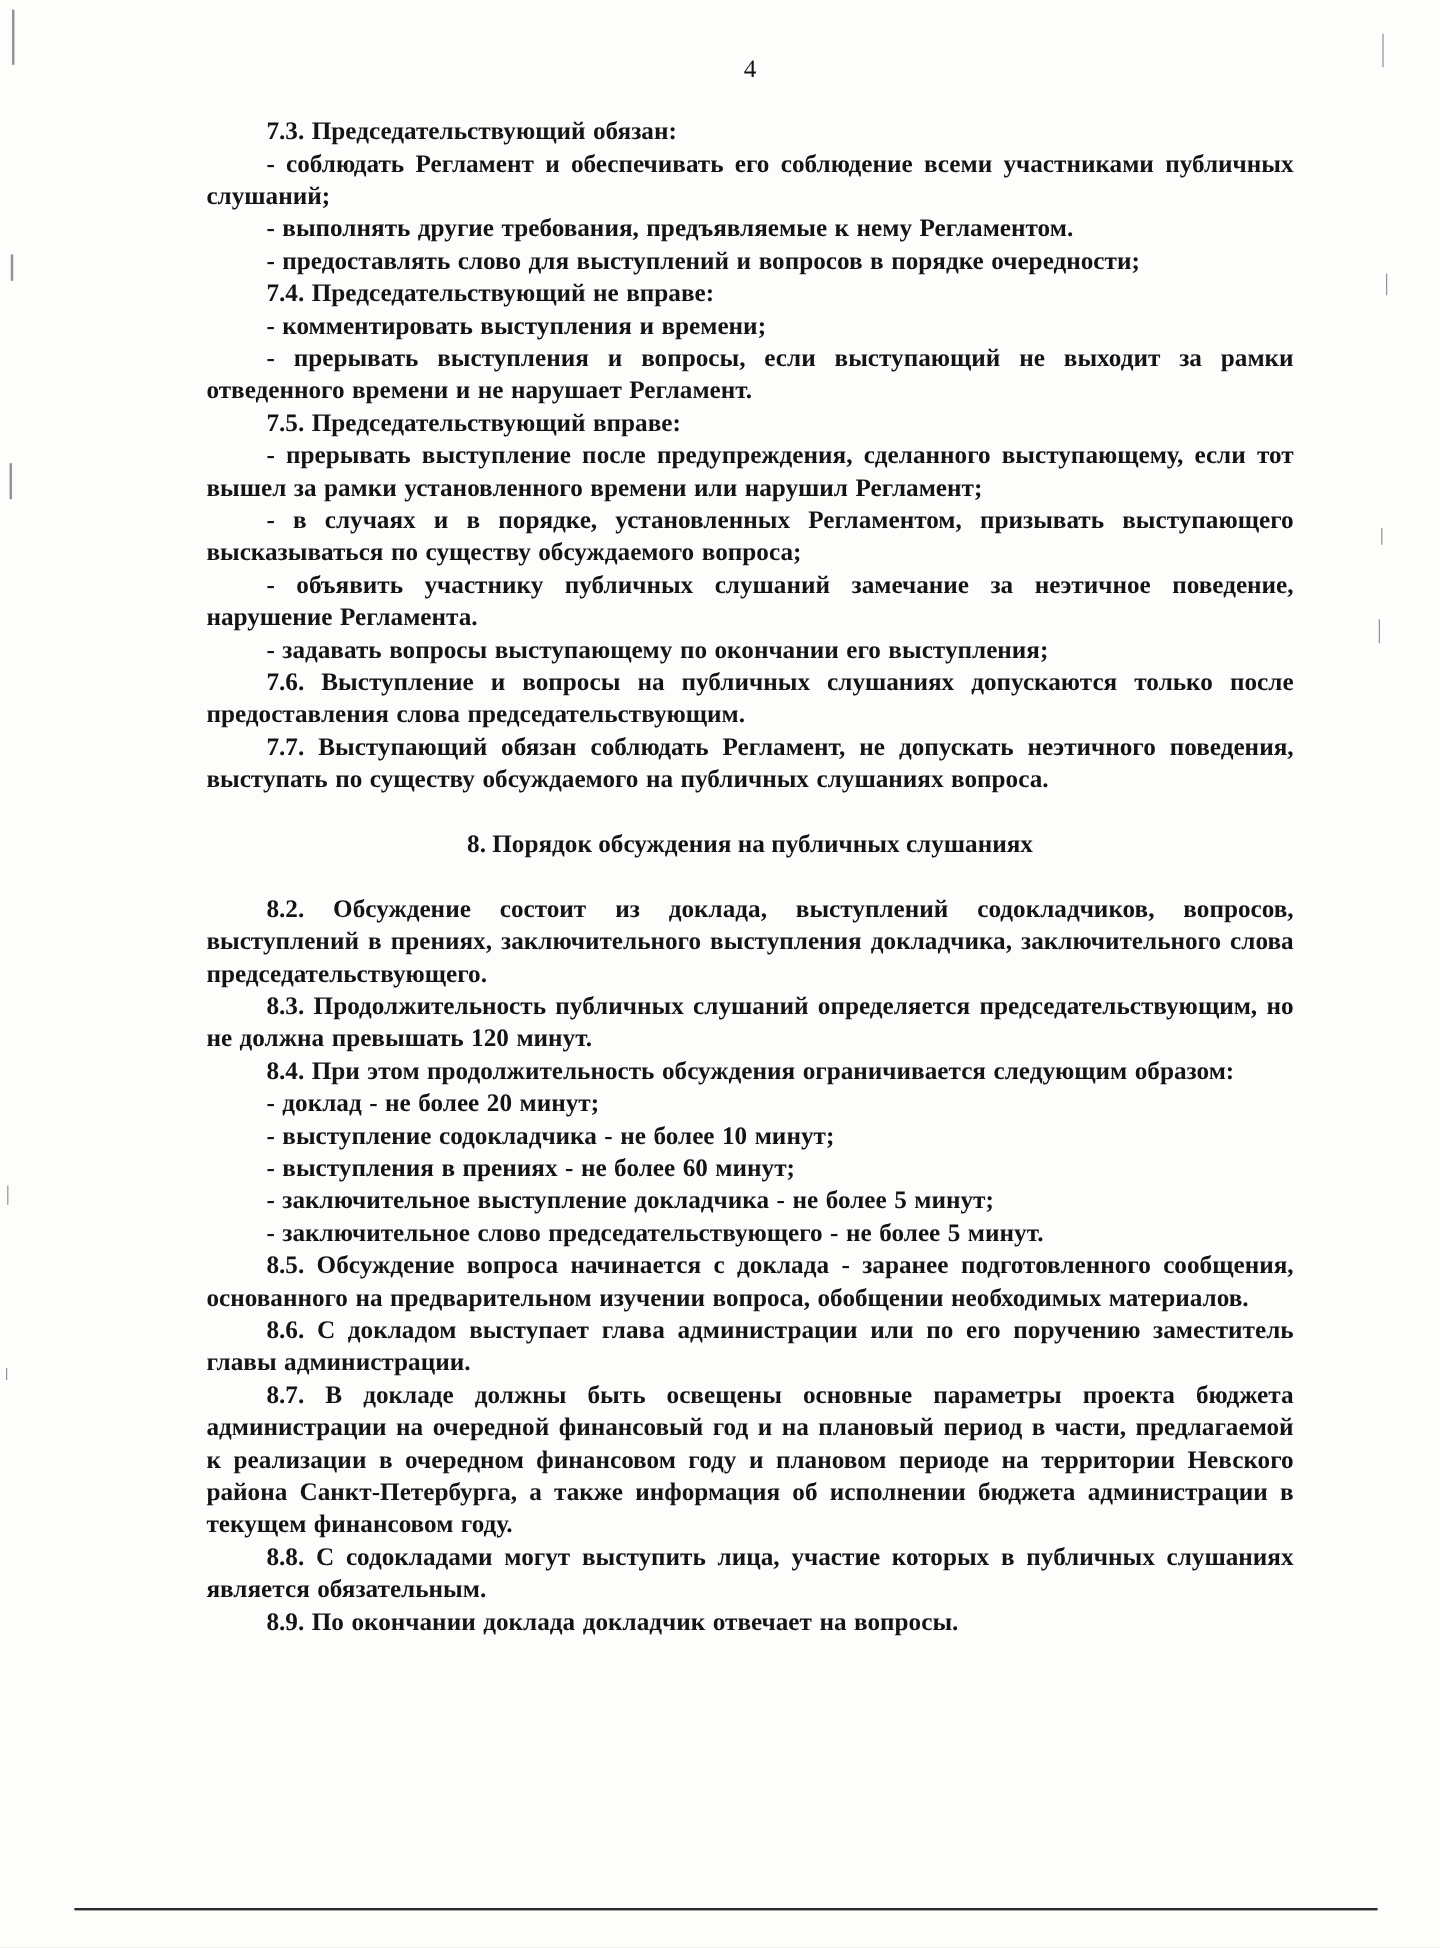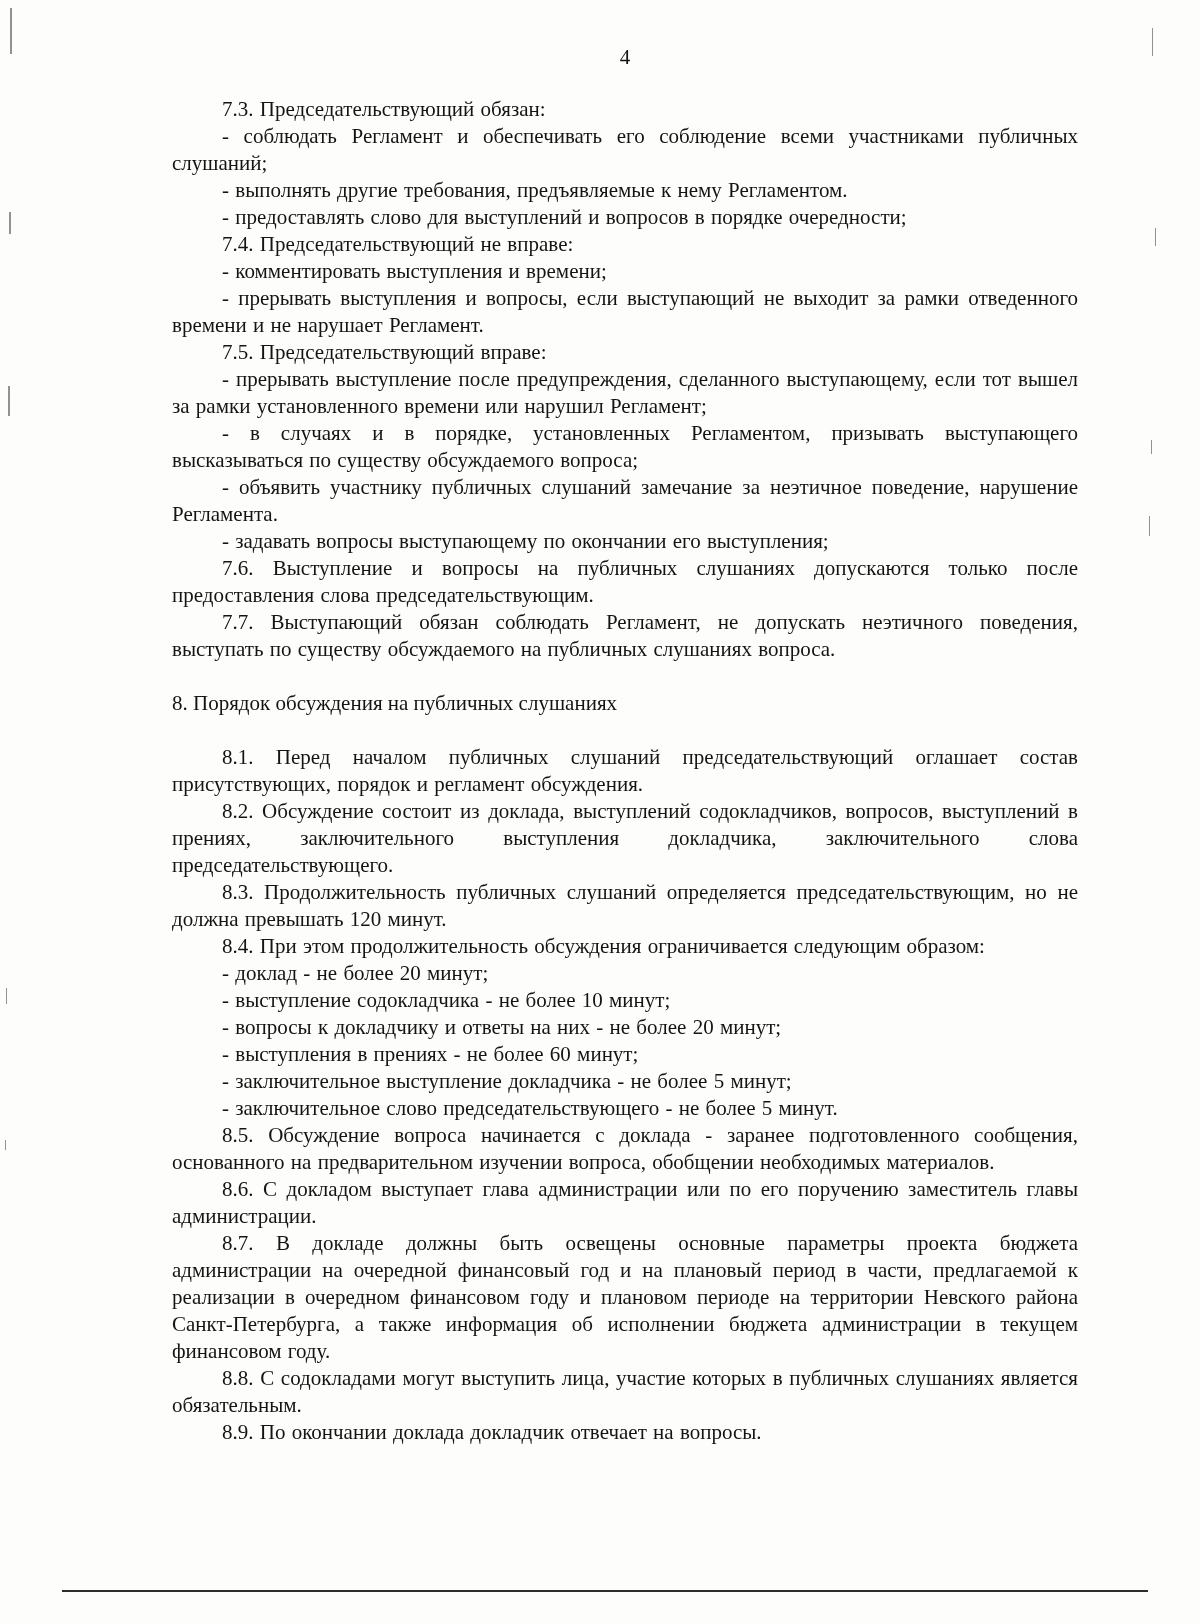--- a/index.html
+++ b/index.html
@@ -32,26 +32,27 @@
     left: 172px;
     width: 906px;
     font-size: 21px;
     line-height: 27px;
   }
   .para {
     margin: 0;
     text-indent: 50px;
     text-align: justify;
     word-spacing: 1px;
+    font-weight: bold;
   }
   .heading {
     font-size: 21px;
     line-height: 27px;
-    font-weight: normal;
-    text-align: left;
+    font-weight: bold;
+    text-align: center;
     text-indent: 0;
     margin: 27px 0 27px 0;
   }
   .bottom-rule {
     position: absolute;
     left: 62px;
     right: 52px;
     bottom: 31px;
     height: 0;
     border-top: 2px solid #2c2c2c;
@@ -78,27 +79,25 @@
       <p class="para">- комментировать выступления и времени;</p>
       <p class="para">- прерывать выступления и вопросы, если выступающий не выходит за рамки отведенного времени и не нарушает Регламент.</p>
       <p class="para">7.5. Председательствующий вправе:</p>
       <p class="para">- прерывать выступление после предупреждения, сделанного выступающему, если тот вышел за рамки установленного времени или нарушил Регламент;</p>
       <p class="para">- в случаях и в порядке, установленных Регламентом, призывать выступающего высказываться по существу обсуждаемого вопроса;</p>
       <p class="para">- объявить участнику публичных слушаний замечание за неэтичное поведение, нарушение Регламента.</p>
       <p class="para">- задавать вопросы выступающему по окончании его выступления;</p>
       <p class="para">7.6. Выступление и вопросы на публичных слушаниях допускаются только после предоставления слова председательствующим.</p>
       <p class="para">7.7. Выступающий обязан соблюдать Регламент, не допускать неэтичного поведения, выступать по существу обсуждаемого на публичных слушаниях вопроса.</p>
       <h2 class="heading">8. Порядок обсуждения на публичных слушаниях</h2>
-      <p class="para">8.1. Перед началом публичных слушаний председательствующий оглашает состав присутствующих, порядок и регламент обсуждения.</p>
       <p class="para">8.2. Обсуждение состоит из доклада, выступлений содокладчиков, вопросов, выступлений в прениях, заключительного выступления докладчика, заключительного слова председательствующего.</p>
       <p class="para">8.3. Продолжительность публичных слушаний определяется председательствующим, но не должна превышать 120 минут.</p>
       <p class="para">8.4. При этом продолжительность обсуждения ограничивается следующим образом:</p>
       <p class="para">- доклад - не более 20 минут;</p>
       <p class="para">- выступление содокладчика - не более 10 минут;</p>
-      <p class="para">- вопросы к докладчику и ответы на них - не более 20 минут;</p>
       <p class="para">- выступления в прениях - не более 60 минут;</p>
       <p class="para">- заключительное выступление докладчика - не более 5 минут;</p>
       <p class="para">- заключительное слово председательствующего - не более 5 минут.</p>
       <p class="para">8.5. Обсуждение вопроса начинается с доклада - заранее подготовленного сообщения, основанного на предварительном изучении вопроса, обобщении необходимых материалов.</p>
       <p class="para">8.6. С докладом выступает глава администрации или по его поручению заместитель главы администрации.</p>
       <p class="para">8.7. В докладе должны быть освещены основные параметры проекта бюджета администрации на очередной финансовый год и на плановый период в части, предлагаемой к реализации в очередном финансовом году и плановом периоде на территории Невского района Санкт-Петербурга, а также информация об исполнении бюджета администрации в текущем финансовом году.</p>
       <p class="para">8.8. С содокладами могут выступить лица, участие которых в публичных слушаниях является обязательным.</p>
       <p class="para">8.9. По окончании доклада докладчик отвечает на вопросы.</p>
     </div>
 

